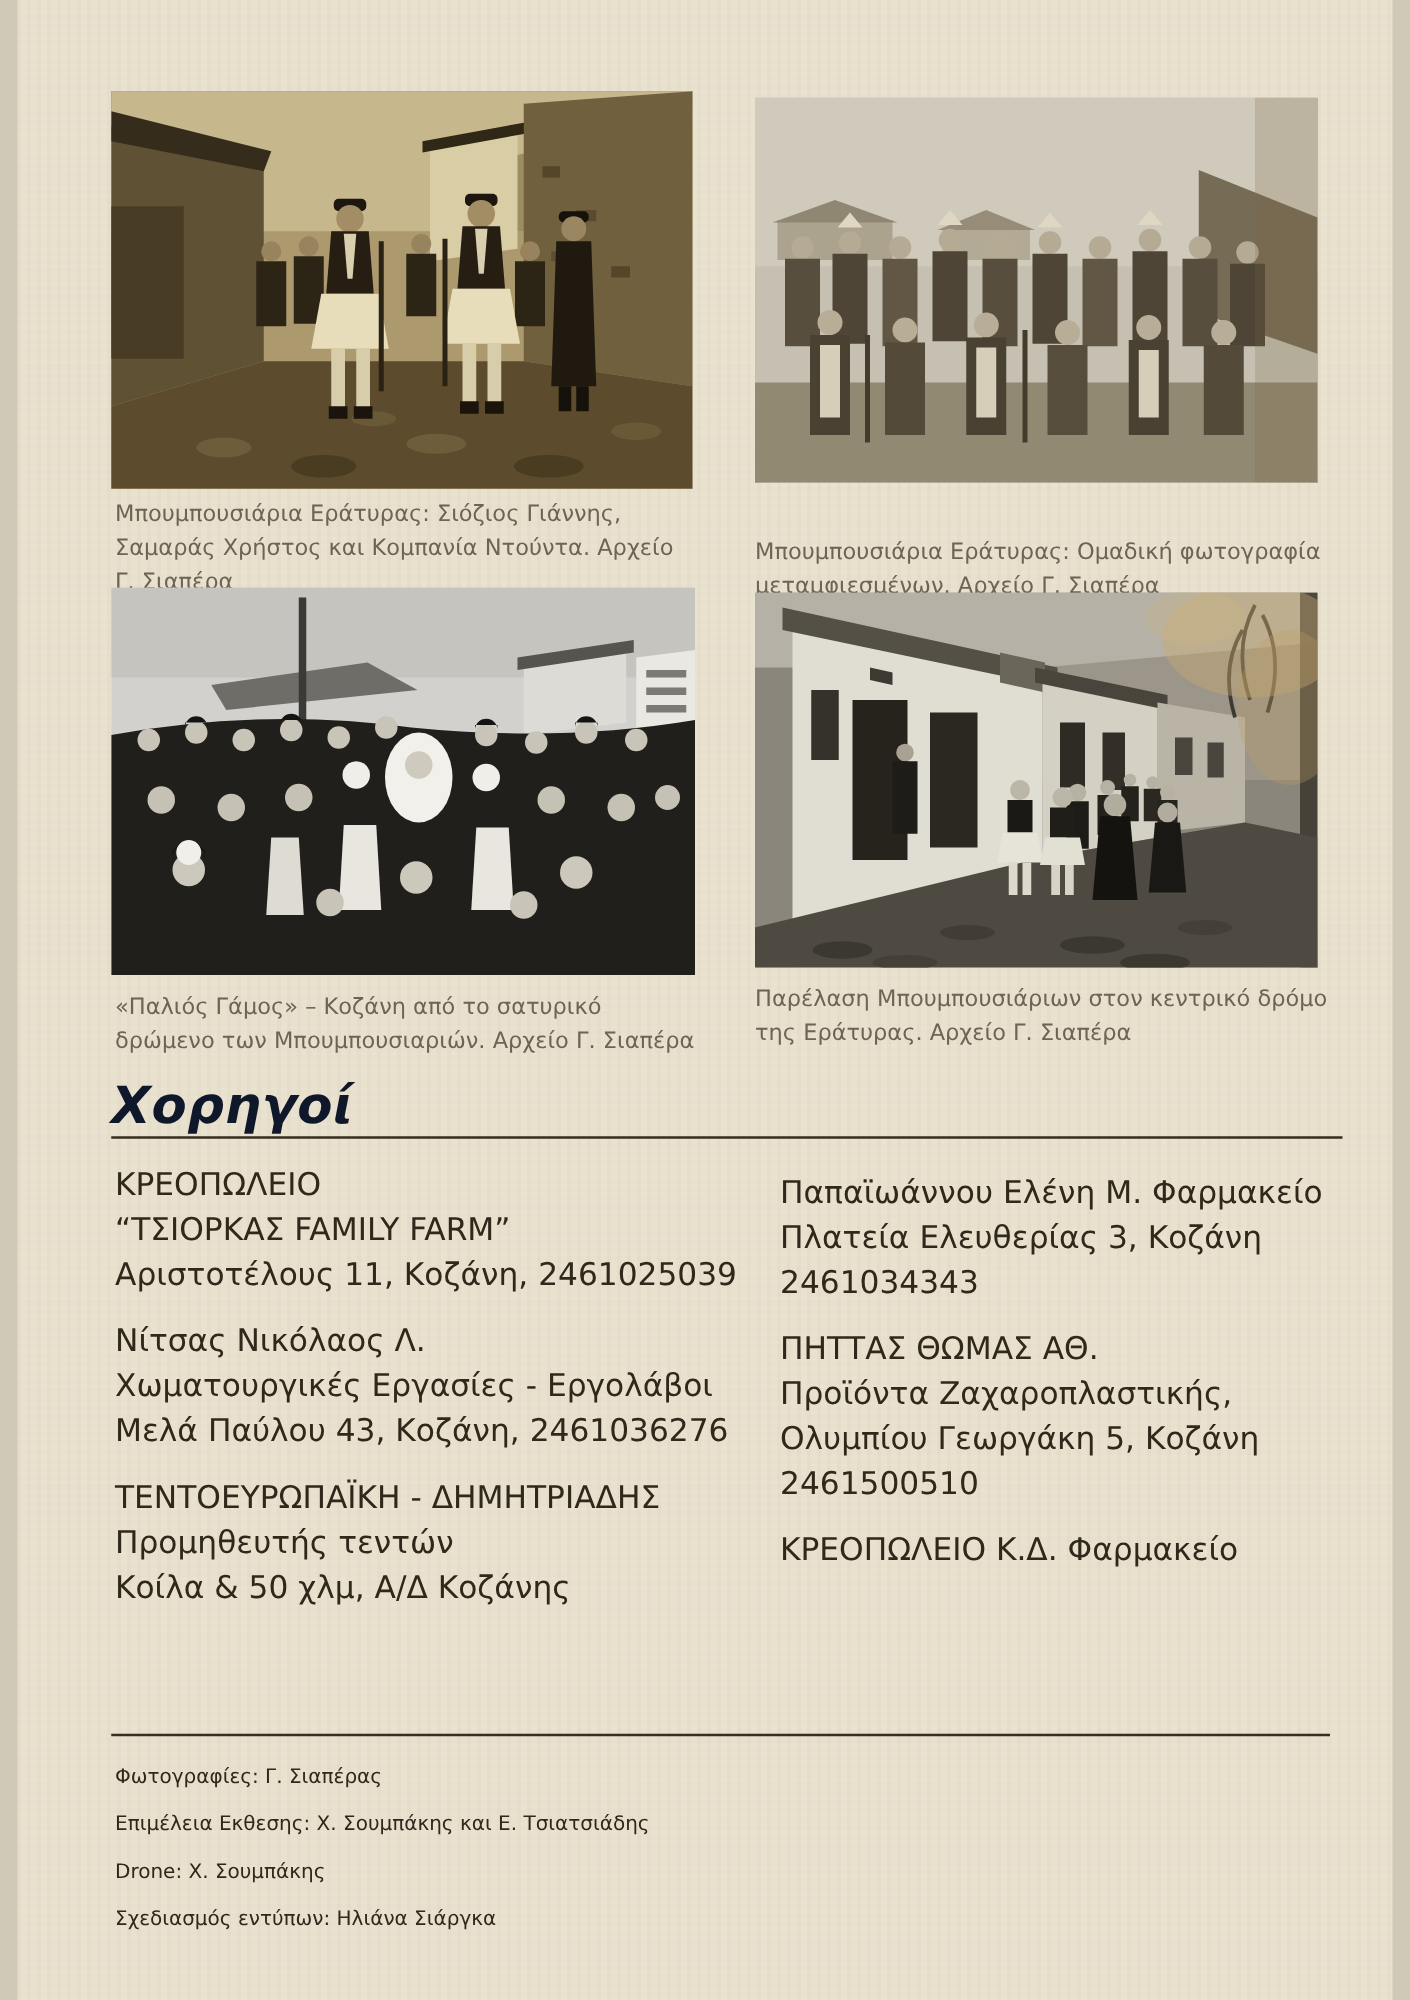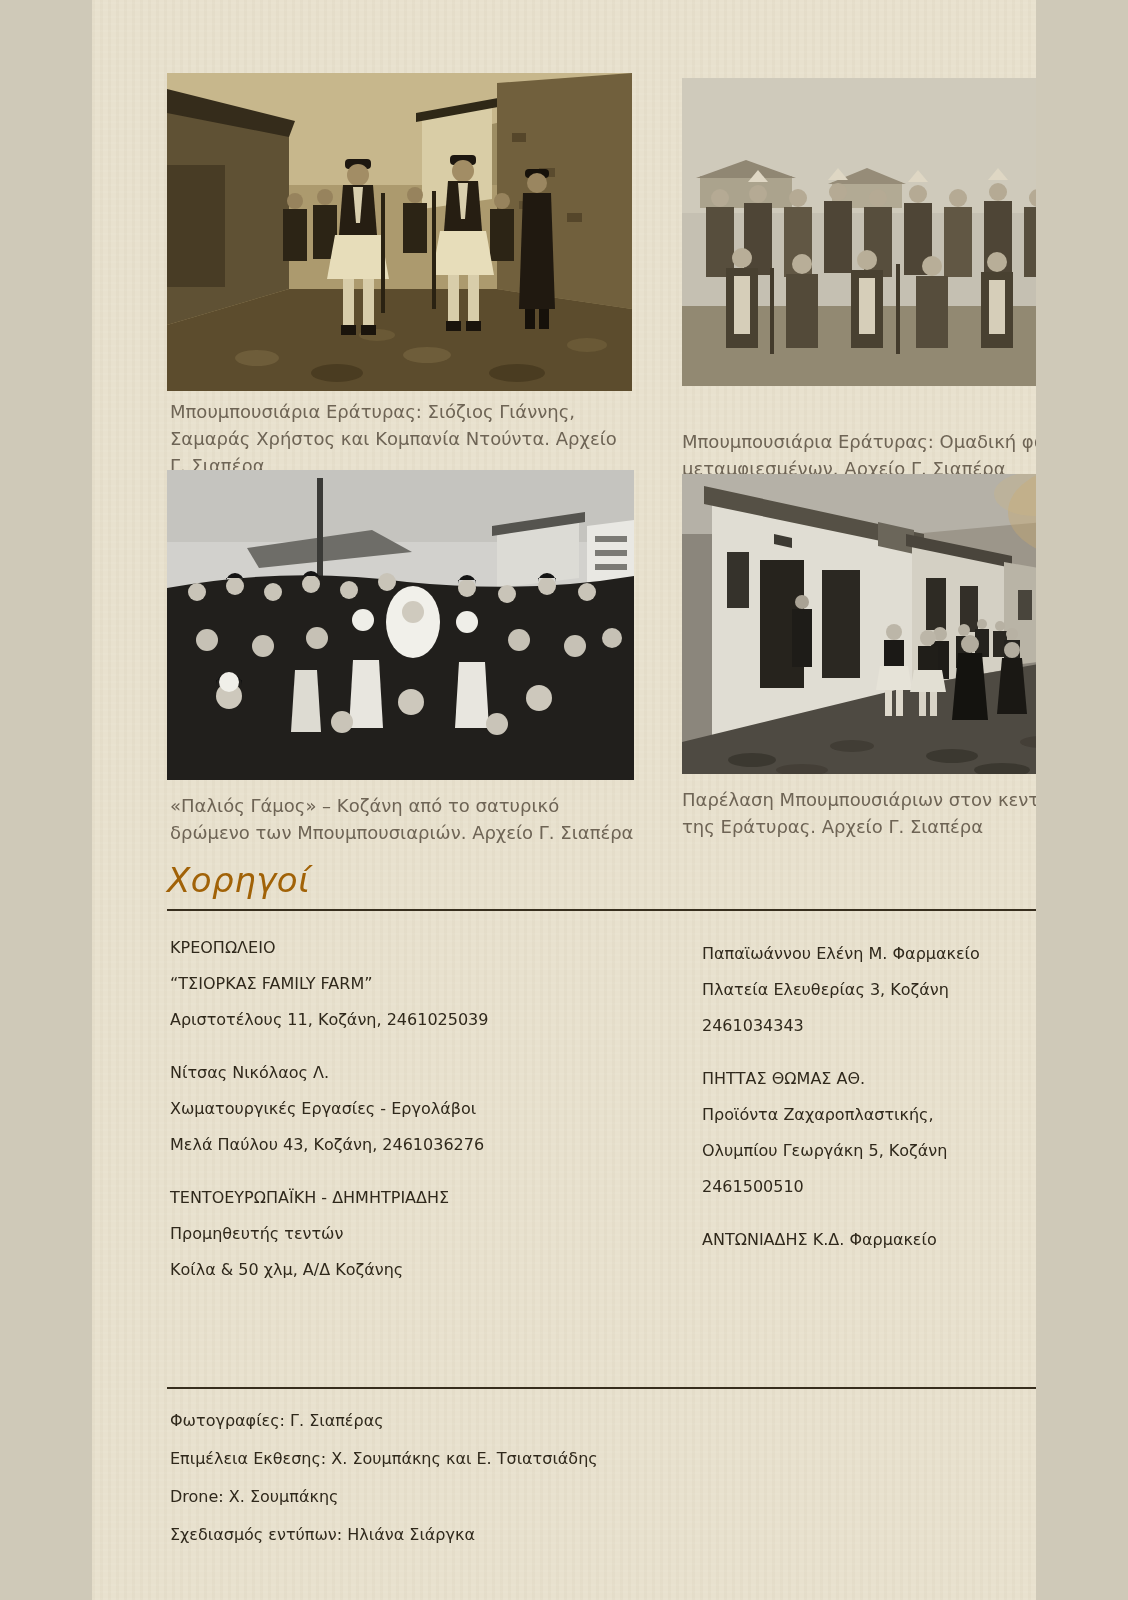--- a/index.html
+++ b/index.html
@@ -1,38 +1,38 @@
 <!DOCTYPE html>
 <html lang="el"><head>
 <meta charset="utf-8">
 <style>
   html,body{margin:0;padding:0;background:#cfc9b8;}
   .page{
-    position:relative;width:944px;height:1600px;margin:0 auto;
+    position:relative;width:1100px;height:1600px;margin:0 auto;
     background:#e8e1ce;overflow:hidden;
     font-family:"DejaVu Sans",sans-serif;
   }
   .page::before{
     content:'';position:absolute;inset:0;pointer-events:none;
     background:
       repeating-linear-gradient(90deg, rgba(125,105,65,.035) 0 3px, rgba(0,0,0,0) 3px 8px),
       repeating-linear-gradient(0deg, rgba(255,255,255,.05) 0 2px, rgba(0,0,0,0) 2px 7px);
   }
   .photo{position:absolute;box-shadow:inset 0 0 0 1px rgba(40,30,10,.18), inset 0 0 46px rgba(55,40,15,.28);}
   .photo svg{display:block;width:100%;height:100%;}
   .photo.framed{box-shadow:inset 0 0 0 7px #f4f2e9, inset 0 0 0 8px rgba(40,30,10,.2);}
   .caption{position:absolute;font-size:18px;line-height:27px;color:#6e6455;}
   .sp-heading{
     position:absolute;left:75px;top:860px;margin:0;
-    font-size:34px;font-weight:normal;font-style:italic;color:#a16207;letter-spacing:.5px;
+    font-size:41px;font-weight:bold;font-style:italic;color:#0f172a;letter-spacing:.5px;
   }
   .rule{position:absolute;height:2px;background:#372e1e;}
   .rule.heading-rule{left:75px;top:909px;width:985px;}
   .rule.footer-rule{left:75px;top:1387px;width:975px;}
-  .col{position:absolute;width:505px;font-size:16px;line-height:36px;color:#2f281b;}
+  .col{position:absolute;width:505px;font-size:25px;line-height:36px;color:#2f281b;}
   .col.left{left:78px;top:930px;}
   .col.right{left:610px;top:936px;}
   .block{margin:0 0 17px 0;}
   .line{white-space:nowrap;}
   .credits{position:absolute;left:78px;top:1402px;font-size:16px;line-height:38px;color:#2f281b;}
 </style>
 </head>
 <body>
 
 <div class="page">
@@ -387,21 +387,21 @@
       <div class="line">Πλατεία Ελευθερίας 3, Κοζάνη</div>
       <div class="line">2461034343</div>
     </div>
     <div class="block">
       <div class="line">ΠΗΤΤΑΣ ΘΩΜΑΣ ΑΘ.</div>
       <div class="line">Προϊόντα Ζαχαροπλαστικής,</div>
       <div class="line">Ολυμπίου Γεωργάκη 5, Κοζάνη</div>
       <div class="line">2461500510</div>
     </div>
     <div class="block">
-      <div class="line">ΑΝΤΩΝΙΑΔΗΣ Κ.Δ. Φαρμακείο</div>
+      <div class="line">ΚΡΕΟΠΩΛΕΙΟ Κ.Δ. Φαρμακείο</div>
     </div>
   </div>
 
   <div class="rule footer-rule"></div>
   <div class="credits">
     <div class="line">Φωτογραφίες: Γ. Σιαπέρας</div>
     <div class="line">Επιμέλεια Εκθεσης: Χ. Σουμπάκης και Ε. Τσιατσιάδης</div>
     <div class="line">Drone: Χ. Σουμπάκης</div>
     <div class="line">Σχεδιασμός εντύπων: Ηλιάνα Σιάργκα</div>
   </div>

